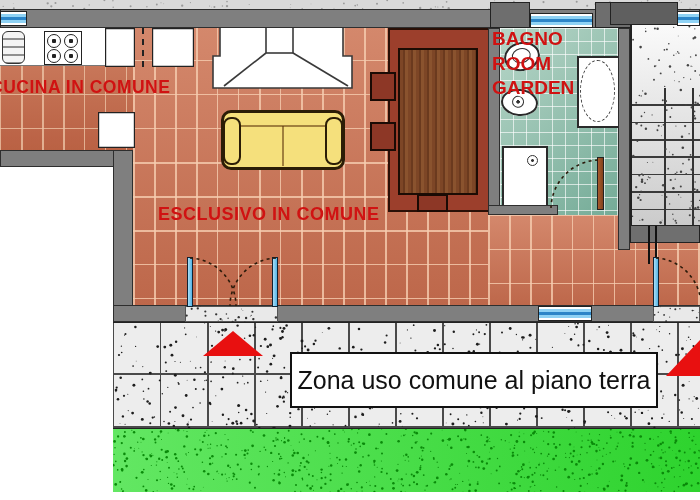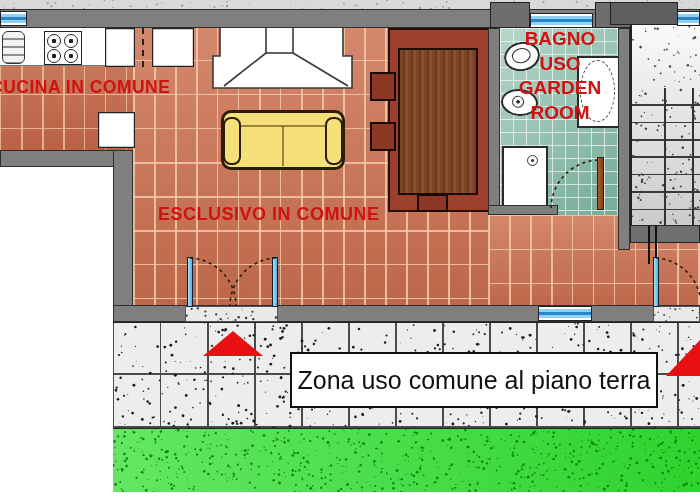--- a/index.html
+++ b/index.html
@@ -413,25 +413,24 @@
     <g fill="none" stroke="#2a1a0a" stroke-width="1.6" stroke-dasharray="3 3.5">
       <path d="M190,258 A48,48 0 0 1 236,306"></path>
       <path d="M276,258 A48,48 0 0 0 230,306"></path>
       <path d="M656,258 A48,48 0 0 1 700,296"></path>
       <path d="M598,160 A49,49 0 0 0 551,208"></path>
     </g>
   </svg>
 
   <div class="abs label" style="left:-10px;top:77px;font-size:17.5px;letter-spacing:.5px;">CUCINA IN COMUNE</div>
   <div class="abs label" style="left:158px;top:204px;font-size:18px;letter-spacing:.5px;">ESCLUSIVO IN COMUNE</div>
-  <div class="abs label" style="left:492px;top:27px;width:136px;text-align:center;font-size:19px;line-height:24.5px;">
+  <div class="abs label" style="left:492px;top:27px;width:136px;font-size:19px;line-height:24.5px;">
     <span style="display:block;">BAGNO</span>
-    <span style="display:block;">USO</span>
+    <span style="display:block;">ROOM</span>
     <span style="display:block;">GARDEN</span>
-    <span style="display:block;">ROOM</span>
   </div>
 
   <div class="abs pavement speckled" style="left:113px;top:322px;width:587px;height:106px;">
       <svg width="587" height="106" style="position: absolute; left: 0px; top: 0px; pointer-events: none;">
         <circle cx="286.6" cy="61.5" r="1.11" fill="#1d1d1d"></circle>
         <circle cx="395.1" cy="31.2" r="0.47" fill="#1d1d1d"></circle>
         <circle cx="362.4" cy="99.5" r="0.78" fill="#1d1d1d"></circle>
         <circle cx="63.1" cy="19.7" r="1.23" fill="#1d1d1d"></circle>
         <circle cx="521.3" cy="13.4" r="1.24" fill="#1d1d1d"></circle>
         <circle cx="77.3" cy="39.3" r="0.48" fill="#1d1d1d"></circle>

